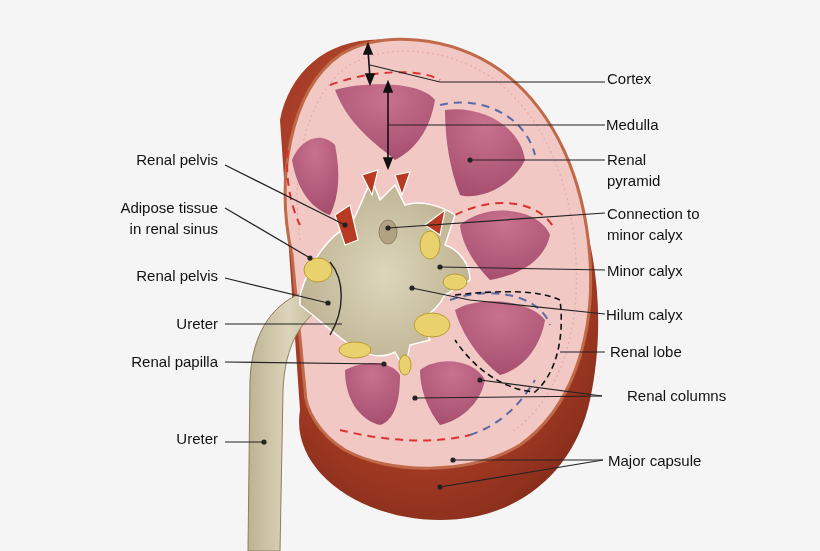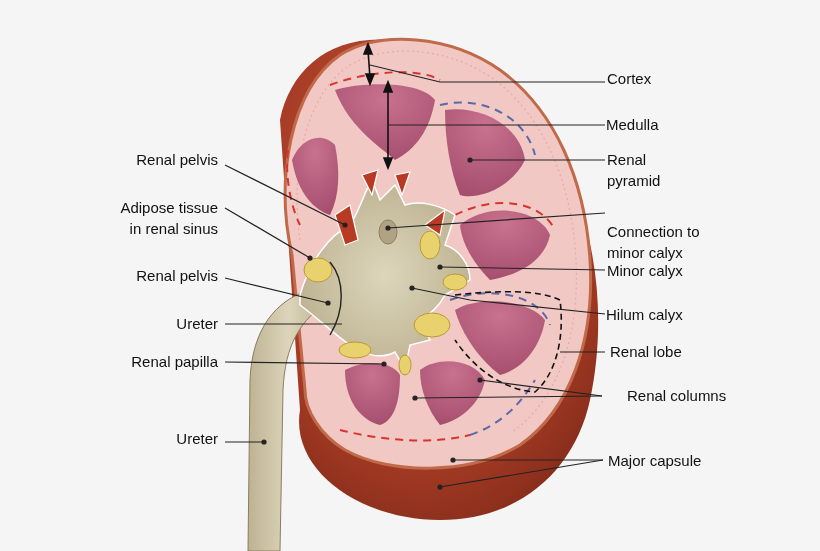--- a/index.html
+++ b/index.html
@@ -136,19 +136,19 @@
 in renal sinus</div>
 <div class="lbl left" style="right:602px;top:265px;">Renal pelvis</div>
 <div class="lbl left" style="right:602px;top:313px;">Ureter</div>
 <div class="lbl left" style="right:602px;top:351px;margin-left:17px;">Renal papilla</div>
 <div class="lbl left" style="right:602px;top:428px;">Ureter</div>
 
 <div class="lbl right" style="left:607px;top:68px;">Cortex</div>
 <div class="lbl right" style="left:606px;top:114px;">Medulla</div>
 <div class="lbl right" style="left:607px;top:149px;">Renal
 pyramid</div>
-<div class="lbl right" style="left:607px;top:221px;">Connection to
+<div class="lbl right" style="left:607px;top:203px;">Connection to
 minor calyx</div>
 <div class="lbl right" style="left:607px;top:260px;">Minor calyx</div>
 <div class="lbl right" style="left:606px;top:304px;">Hilum calyx</div>
 <div class="lbl right" style="left:610px;top:341px;">Renal lobe</div>
 <div class="lbl right" style="left:603px;top:385px;margin-left:24px;">Renal columns</div>
 <div class="lbl right" style="left:608px;top:450px;">Major capsule</div>
 
 </body></html>

